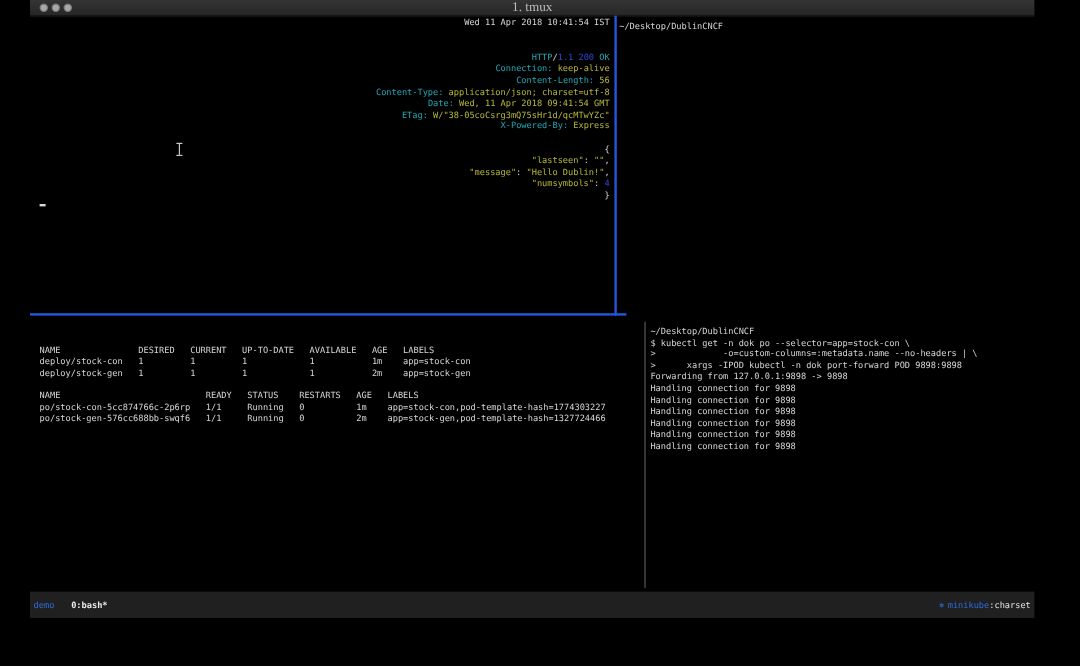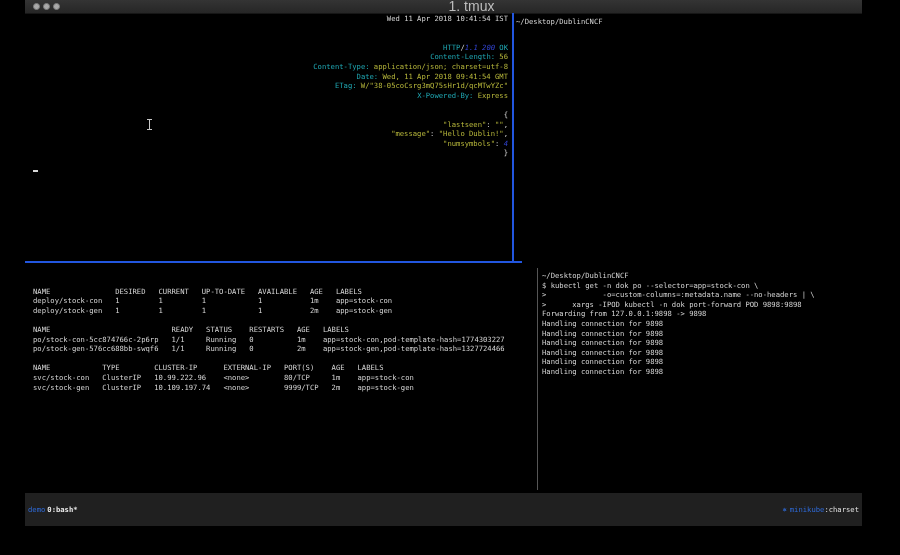--- a/index.html
+++ b/index.html
@@ -5,52 +5,52 @@
   html,body{margin:0;padding:0;background:#000;}
   .screen{position:relative;width:900px;height:555px;background:#000;overflow:hidden;}
   .window{position:absolute;left:25px;top:0;width:837px;height:510px;background:#000;}
 
   
   .titlebar{position:absolute;left:0;top:0;width:100%;height:13px;
     background:linear-gradient(#343434,#262626);border-bottom:1px solid #161616;}
   .traffic{position:absolute;left:8px;top:3px;display:flex;gap:3px;}
   .tl{width:7px;height:7px;border-radius:50%;background:#a9a9a9;border:0.5px solid #7a7a7a;box-sizing:border-box;}
   .titletext{position:absolute;left:0;top:0;width:100%;height:13px;line-height:13px;text-align:center;
-    font-family:Liberation Sans, sans-serif;font-size:14px;color:#bdbdbd;padding-left:28px;}
+    font-family:Liberation Serif, serif;font-size:11px;color:#bdbdbd;}
 
   
   .term{position:absolute;font-family:"DejaVu Sans Mono",monospace;font-size:7.2px;line-height:9.6px;color:#d6d6d6;}
   .line{white-space:pre;height:9.6px;}
   .gap{height:9.6px;}
   pre.block{margin:0;font:inherit;white-space:pre;}
 
   .c-cyan{color:var(--header-cyan);}
   .c-yellow{color:var(--value-yellow);}
-  .c-blue{color:var(--number-blue);font-style:italic;}
+  .c-blue{color:var(--number-blue);}
   .c-white{color:#d6d6d6;}
   .sp-l{margin-left:4.3px;}
 
   
   .div-v-blue{position:absolute;left:487px;top:13px;width:2px;height:250px;background:var(--accent-blue);}
   .div-h-blue{position:absolute;left:0;top:261px;width:497px;height:2px;background:var(--accent-blue);}
   .div-v-gray{position:absolute;left:512px;top:268px;width:1px;height:222px;background:#565656;}
 
   
   .blockcursor{position:absolute;left:8px;top:170px;width:5px;height:2px;background:#d8d8d8;}
   .ibeam{position:absolute;left:121px;top:119px;width:7px;height:11px;}
   .ibeam .stem{position:absolute;left:3px;top:1px;width:1px;height:9px;background:#c9c9c9;}
   .ibeam .serif-top{position:absolute;left:1px;top:0;width:5px;height:1px;background:#c9c9c9;}
   .ibeam .serif-bot{position:absolute;left:1px;top:10px;width:5px;height:1px;background:#c9c9c9;}
 
   
-  .statusbar{position:absolute;left:0;top:493px;width:100%;height:33px;background:#202020;
+  .statusbar{position:absolute;left:0;top:493px;width:100%;height:22px;background:#202020;
     display:flex;align-items:center;padding:0 3px;box-sizing:border-box;
     font-family:"DejaVu Sans Mono",monospace;font-size:7.2px;color:#d6d6d6;}
   .sb-session{color:var(--session-blue);}
-  .sb-window{color:#eaeaea;font-weight:bold;margin-left:2px;}
+  .sb-window{color:#eaeaea;font-weight:bold;margin-left:14px;}
   .sb-right{margin-left:auto;display:flex;align-items:center;}
   .sb-kube-icon{color:var(--session-blue);margin-right:3px;}
   .sb-kube-ctx{color:var(--session-blue);}
   .sb-kube-ns{color:#e2e2e2;}
 
   
   .pane-http{left:8px;top:14px;width:475px;text-align:right;}
   .pane-ksync{left:491px;top:17px;width:340px;}
   .pane-kubectl{left:8px;top:277px;width:500px;}
   .pane-portforward{left:517px;top:271px;width:318px;}
@@ -68,20 +68,21 @@
         <span class="tl"></span>
       </div>
       <div class="titletext">1. tmux</div>
     </div>
 
     <div class="term pane-http">
       <div class="line">Wed 11 Apr 2018 10:41:54 IST</div>
       <div class="line gap"></div>
       <div class="line gap"></div>
       <div class="line"><span class="c-cyan">HTTP</span><span class="c-white">/</span><span class="c-blue">1.1 200</span><span class="c-cyan sp-l">OK</span></div>
+      <div class="line"><span class="c-cyan">Connection:</span><span class="c-yellow sp-l">keep-alive</span></div>
       <div class="line"><span class="c-cyan">Content-Length:</span><span class="c-yellow sp-l">56</span></div>
       <div class="line"><span class="c-cyan">Content-Type:</span><span class="c-yellow sp-l">application/json; charset=utf-8</span></div>
       <div class="line"><span class="c-cyan">Date:</span><span class="c-yellow sp-l">Wed, 11 Apr 2018 09:41:54 GMT</span></div>
       <div class="line"><span class="c-cyan">ETag:</span><span class="c-yellow sp-l">W/"38-05coCsrg3mQ75sHr1d/qcMTwYZc"</span></div>
       <div class="line"><span class="c-cyan">X-Powered-By:</span><span class="c-yellow sp-l">Express</span></div>
       <div class="line gap"></div>
       <div class="line">{</div>
       <div class="line"><span>    </span><span class="c-yellow">"lastseen"</span><span class="c-white">: </span><span class="c-yellow">""</span><span class="c-white">,</span></div>
       <div class="line"><span>    </span><span class="c-yellow">"message"</span><span class="c-white">: </span><span class="c-yellow">"Hello Dublin!"</span><span class="c-white">,</span></div>
       <div class="line"><span>    </span><span class="c-yellow">"numsymbols"</span><span class="c-white">: </span><span class="c-blue">4</span><span class="c-white"></span></div>
@@ -106,23 +107,20 @@
     <div class="term pane-kubectl">
       <div class="gap"></div>
       <pre class="block">NAME               DESIRED   CURRENT   UP-TO-DATE   AVAILABLE   AGE   LABELS
 deploy/stock-con   1         1         1            1           1m    app=stock-con
 deploy/stock-gen   1         1         1            1           2m    app=stock-gen</pre>
       <div class="gap"></div>
       <pre class="block">NAME                            READY   STATUS    RESTARTS   AGE   LABELS
 po/stock-con-5cc874766c-2p6rp   1/1     Running   0          1m    app=stock-con,pod-template-hash=1774303227
 po/stock-gen-576cc688bb-swqf6   1/1     Running   0          2m    app=stock-gen,pod-template-hash=1327724466</pre>
       <div class="gap"></div>
-      <pre class="block">NAME            TYPE        CLUSTER-IP      EXTERNAL-IP   PORT(S)    AGE   LABELS
-svc/stock-con   ClusterIP   10.99.222.96    &lt;none&gt;        80/TCP     1m    app=stock-con
-svc/stock-gen   ClusterIP   10.109.197.74   &lt;none&gt;        9999/TCP   2m    app=stock-gen</pre>
     </div>
 
     <div class="term pane-portforward">
       <pre class="block">~/Desktop/DublinCNCF
 $ kubectl get -n dok po --selector=app=stock-con \
 &gt;             -o=custom-columns=:metadata.name --no-headers | \
 &gt;      xargs -IPOD kubectl -n dok port-forward POD 9898:9898
 Forwarding from 127.0.0.1:9898 -&gt; 9898
 Handling connection for 9898
 Handling connection for 9898

